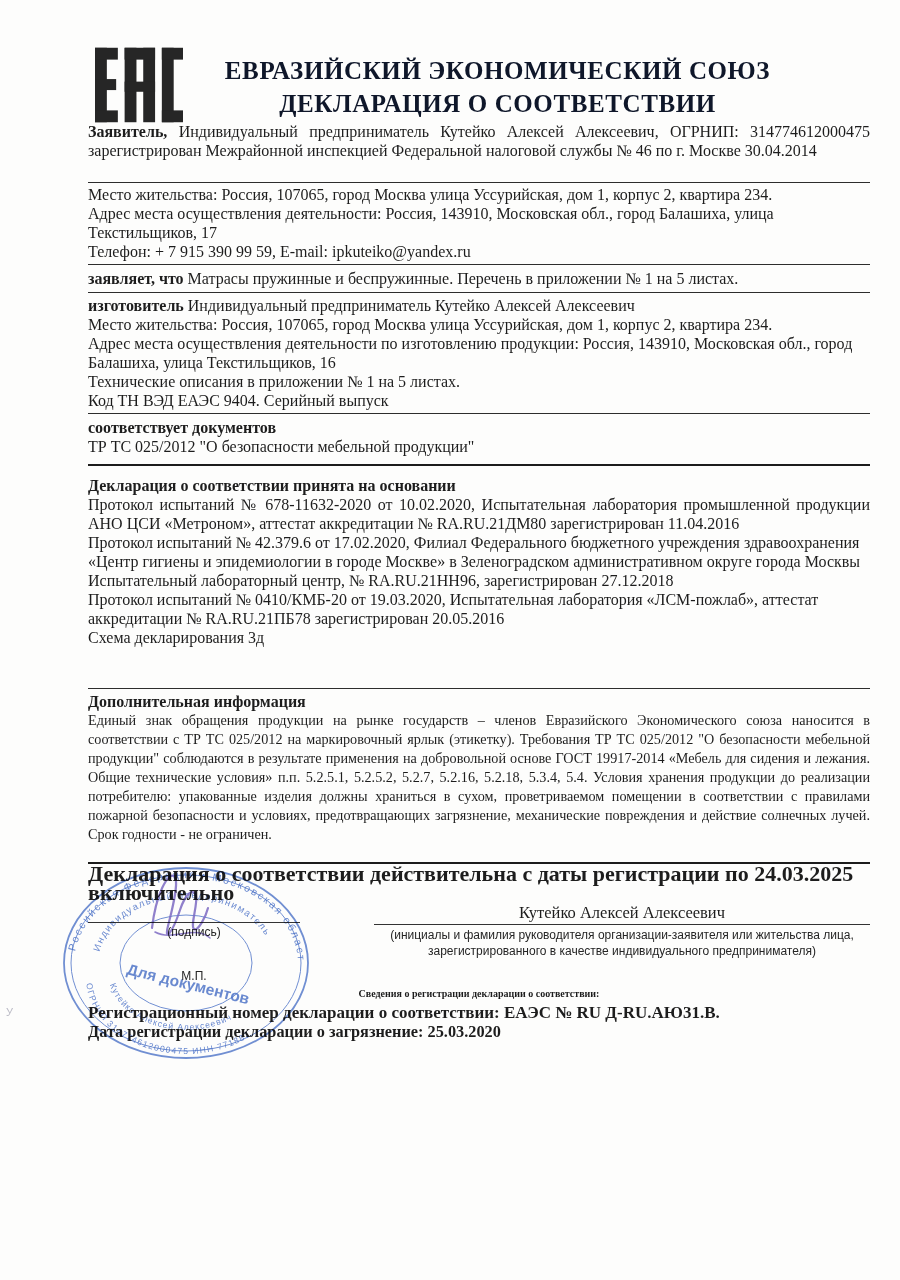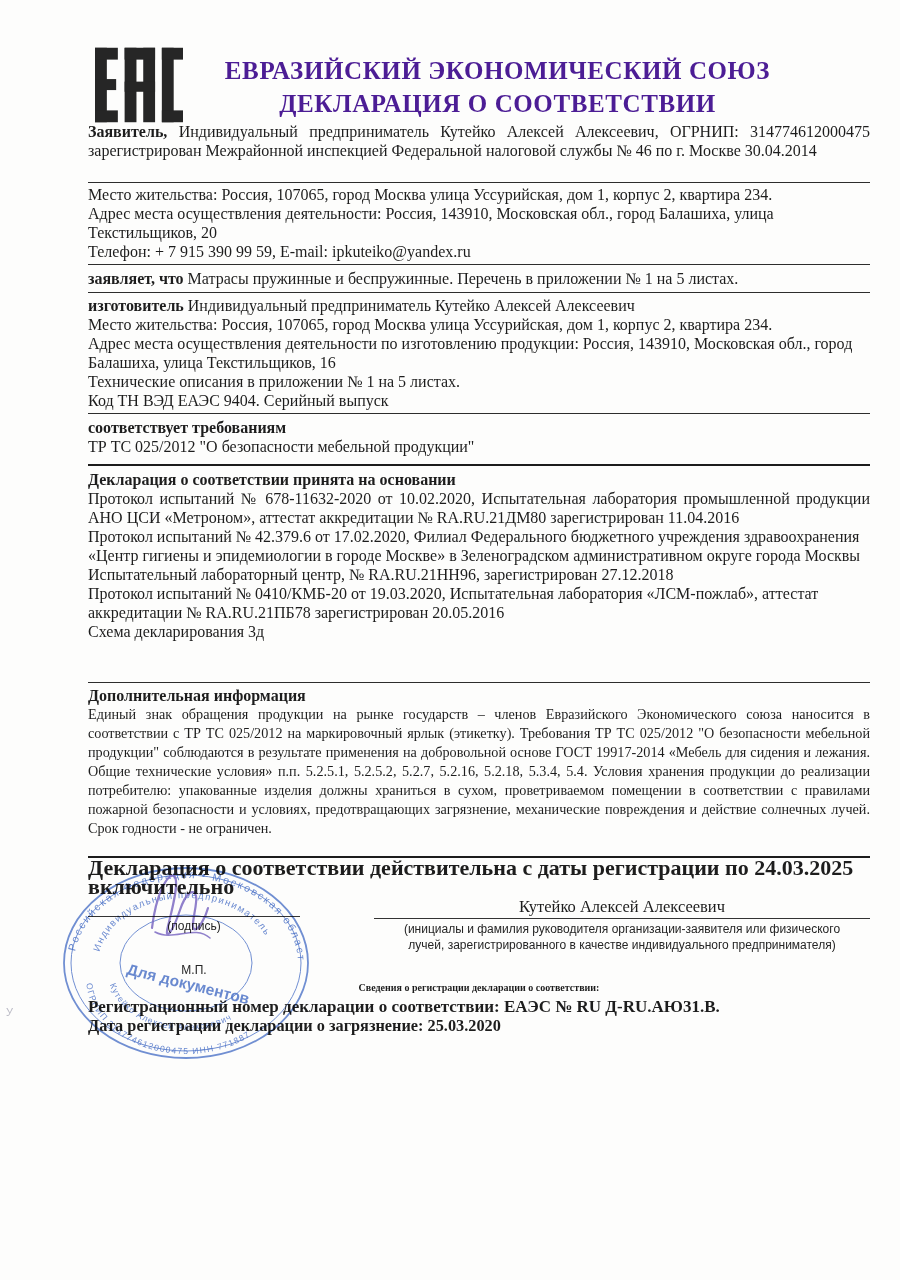--- a/index.html
+++ b/index.html
@@ -2,21 +2,21 @@
 <html lang="ru"><head>
 <meta charset="utf-8">
 <style>
   html,body{margin:0;padding:0;background:#ffffff;}
   .page{position:relative;width:900px;height:1280px;background:#fdfdfc;overflow:hidden;
         font-family:"Liberation Serif","DejaVu Serif",serif;color:#1d1d1d;}
   
   .header{position:absolute;top:40px;left:88px;width:782px;display:flex;align-items:flex-start;}
   .eac-logo{flex:0 0 auto;margin-left:7px;}
   .titles{flex:1;text-align:center;margin-right:58px;padding-top:14px;
-          font-weight:bold;font-size:25px;line-height:33px;letter-spacing:.6px;color:#4c1d95;}
+          font-weight:bold;font-size:25px;line-height:33px;letter-spacing:.6px;color:#0f172a;}
   
   .content{position:absolute;top:120px;left:88px;width:782px;font-size:16px;line-height:19px;}
   .sec{border-bottom:1.5px solid #2d2d2d;padding:2px 0 3px;}
   .sec.thick{border-bottom-width:2.2px;border-bottom-color:#1c1c1c;}
   .content p{margin:0;}
   .just{text-align:justify;}
   b,.b{font-weight:bold;}
   .addl-body{font-size:14.2px;line-height:19px;text-align:justify;}
   .validity{margin-top:3px;font-weight:bold;font-size:22px;}
   
@@ -71,44 +71,44 @@
 
   <div class="content">
 
     <div class="sec" style="min-height:57px">
       <p class="just"><b>Заявитель,</b>
         <span>Индивидуальный предприниматель Кутейко Алексей Алексеевич,  ОГРНИП: 314774612000475 зарегистрирован Межрайонной инспекцией Федеральной налоговой службы № 46 по г. Москве 30.04.2014</span></p>
     </div>
 
     <div class="sec" style="min-height:76px">
       <p>Место жительства: Россия, 107065, город Москва улица Уссурийская, дом 1, корпус 2, квартира 234.</p>
-      <p>Адрес места осуществления деятельности: Россия, 143910, Московская обл., город  Балашиха, улица Текстильщиков, 20</p>
+      <p>Адрес места осуществления деятельности: Россия, 143910, Московская обл., город  Балашиха, улица Текстильщиков, 17</p>
       <p>Телефон: + 7 915 390 99 59, E-mail: ipkuteiko@yandex.ru</p>
     </div>
 
     <div class="sec" style="min-height:20px;padding-top:4px;">
       <p><b>заявляет, что</b>
         <span>Матрасы пружинные и беспружинные. Перечень в приложении № 1 на 5 листах.</span></p>
     </div>
 
     <div class="sec" style="min-height:114px;padding-top:3px;">
       <p><b>изготовитель</b>
         <span>Индивидуальный предприниматель Кутейко Алексей Алексеевич</span></p>
       <p>Место жительства: Россия, 107065, город Москва улица Уссурийская, дом 1, корпус 2, квартира 234.</p>
       <p>Адрес места осуществления деятельности по изготовлению продукции: Россия, 143910, Московская обл., город  Балашиха, улица Текстильщиков, 16</p>
       <p>Технические описания в приложении № 1 на 5 листах.</p>
       <p>Код ТН ВЭД ЕАЭС 9404.  Серийный выпуск</p>
     </div>
 
     <div class="sec thick" style="min-height:38px;padding-top:4px;padding-bottom:8px;">
-      <p><b>соответствует требованиям</b></p>
+      <p><b>соответствует документов</b></p>
       <p>ТР ТС 025/2012 "О безопасности мебельной продукции"</p>
     </div>
 
-    <div class="sec" style="min-height:209px;padding-top:4px;">
+    <div class="sec" style="min-height:209px;padding-top:10px;">
       <p><b>Декларация о соответствии принята на основании</b></p>
       <p class="just">Протокол испытаний № 678-11632-2020 от 10.02.2020, Испытательная лаборатория промышленной продукции АНО ЦСИ «Метроном», аттестат аккредитации № RA.RU.21ДМ80 зарегистрирован 11.04.2016</p>
       <p>Протокол испытаний № 42.379.6 от 17.02.2020, Филиал Федерального бюджетного учреждения здравоохранения «Центр гигиены и эпидемиологии в городе Москве» в Зеленоградском административном округе города Москвы Испытательный лабораторный центр, № RA.RU.21НН96, зарегистрирован 27.12.2018</p>
       <p>Протокол испытаний № 0410/КМБ-20 от 19.03.2020, Испытательная лаборатория «ЛСМ-пожлаб», аттестат аккредитации № RA.RU.21ПБ78 зарегистрирован 20.05.2016</p>
       <p>Схема декларирования 3д</p>
     </div>
 
     <div class="sec thick" style="min-height:167px;padding-top:3px;">
       <p><b>Дополнительная информация</b></p>
       <p class="addl-body">Единый знак обращения продукции на рынке государств – членов Евразийского Экономического союза наносится в соответствии с  ТР ТС 025/2012 на маркировочный ярлык (этикетку). Требования ТР ТС 025/2012 "О безопасности мебельной продукции" соблюдаются в результате применения на добровольной основе ГОСТ 19917-2014 «Мебель для сидения и лежания. Общие технические условия» п.п. 5.2.5.1, 5.2.5.2, 5.2.7, 5.2.16, 5.2.18, 5.3.4, 5.4. Условия хранения продукции до реализации потребителю: упакованные изделия должны храниться в сухом, проветриваемом помещении в соответствии с правилами пожарной безопасности и условиях, предотвращающих загрязнение, механические повреждения и действие солнечных лучей.  Срок годности - не ограничен.</p>
@@ -118,21 +118,21 @@
 
     <div class="sig-row">
       <div class="sig-left">
         <div class="sig-line"></div>
         <div class="sans-small podpis">(подпись)</div>
         <div class="sans-small mp">М.П.</div>
       </div>
       <div class="sig-right">
         <div class="sig-name">Кутейко Алексей Алексеевич</div>
         <div class="sig-line r"></div>
-        <div class="sans-small sig-caption">(инициалы и фамилия руководителя организации-заявителя или физического лучей, зарегистрированного в качестве индивидуального предпринимателя)</div>
+        <div class="sans-small sig-caption">(инициалы и фамилия руководителя организации-заявителя или жительства лица, зарегистрированного в качестве индивидуального предпринимателя)</div>
       </div>
     </div>
 
     <p class="reg-head">Сведения о регистрации декларации о соответствии:</p>
     <p class="reg-line1">
       <span>Регистрационный номер декларации о соответствии:</span>
       <span>ЕАЭС № RU Д-RU.АЮ31.В.</span>
     </p>
     <p class="reg-line2">
       <span>Дата регистрации декларации о загрязнение:</span>

